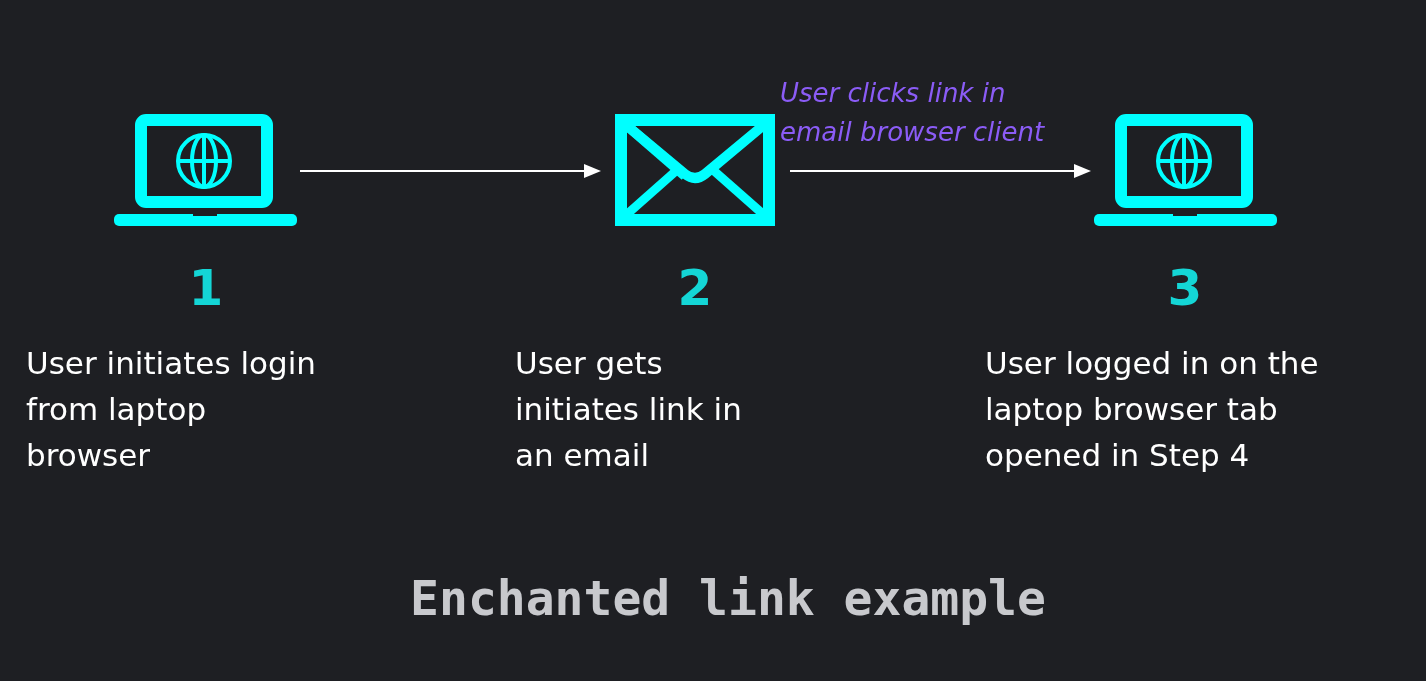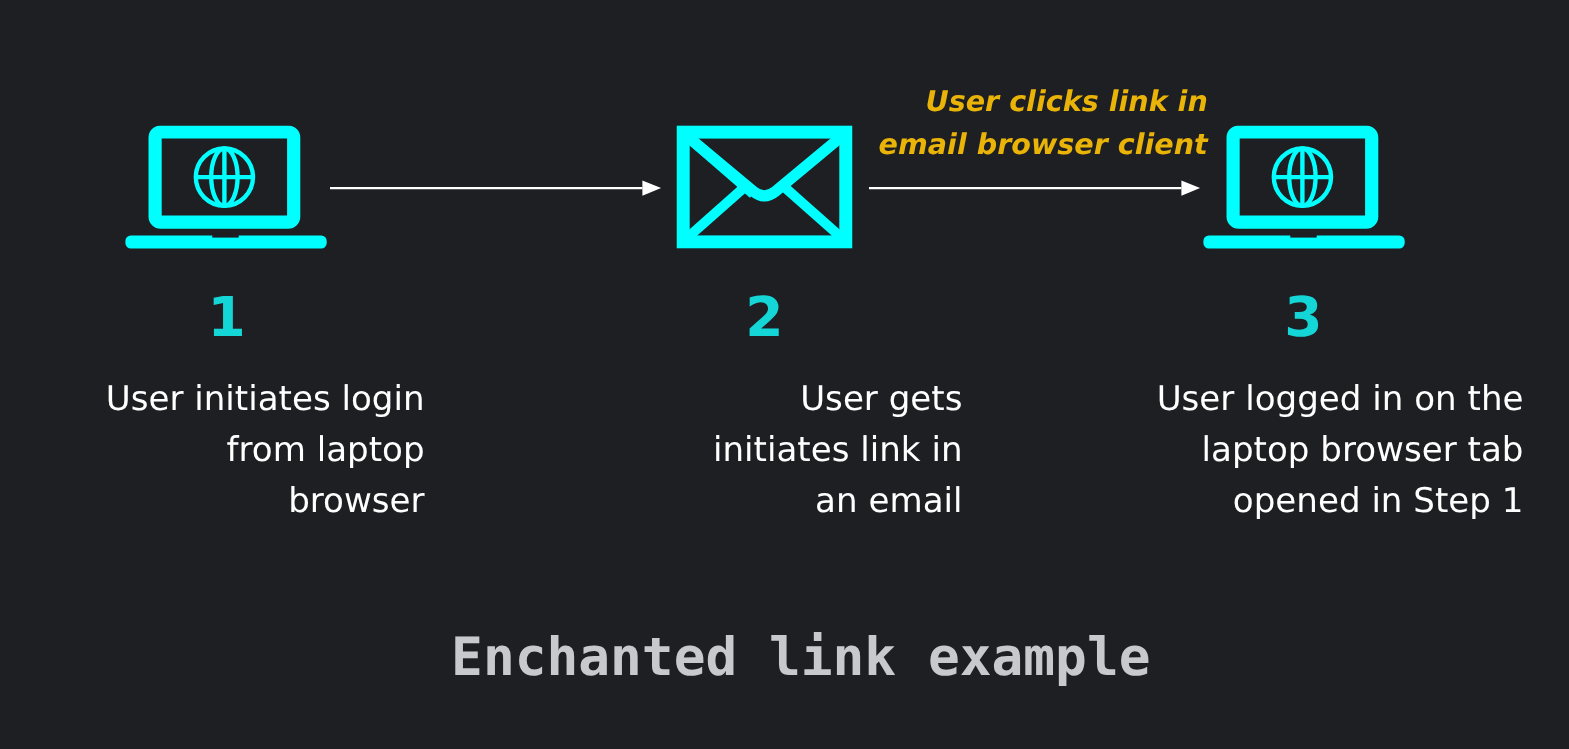--- a/index.html
+++ b/index.html
@@ -20,34 +20,33 @@
       text-align: center;
       width: 120px;
       line-height: 60px;
     }
     .desc {
       position: absolute;
       color: #ffffff;
       font-family: "DejaVu Sans", sans-serif;
       font-size: 31px;
       line-height: 46px;
-      text-align: right;
+      text-align: left;
       white-space: pre-line;
     }
     .arrow { position: absolute; }
     .arrow-label {
       position: absolute;
-      color: #eab308;
+      color: #8b5cf6;
       font-family: "DejaVu Sans", sans-serif;
       font-style: italic;
       font-size: 26px;
       line-height: 39px;
-      text-align: right;
+      text-align: left;
       white-space: pre-line;
-      font-weight: bold;
     }
     .title {
       position: absolute;
       left: 0; width: 1426px;
       top: 568px;
       text-align: center;
       color: #c8c9cd;
       font-family: "DejaVu Sans Mono", monospace;
       font-weight: bold;
       font-size: 48px;
@@ -109,15 +108,15 @@
 <div class="num" style="left:1125px; top:258px;">3</div>
 
 <div class="desc" style="left:26px; top:340px; width:360px;">User initiates login
 from laptop
 browser</div>
 <div class="desc" style="left:515px; top:340px; width:360px;">User gets
 initiates link in
 an email</div>
 <div class="desc" style="left:985px; top:340px; width:400px;">User logged in on the
 laptop browser tab
-opened in Step 1</div>
+opened in Step 4</div>
 
 <div class="title">Enchanted link example</div>
 
 </body></html>

